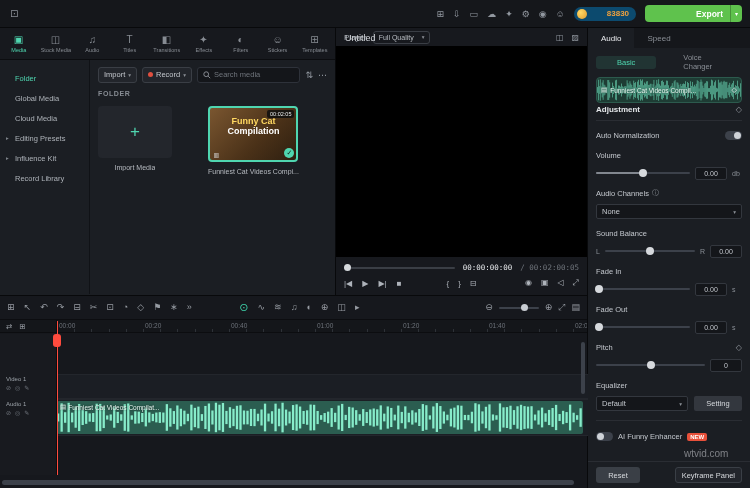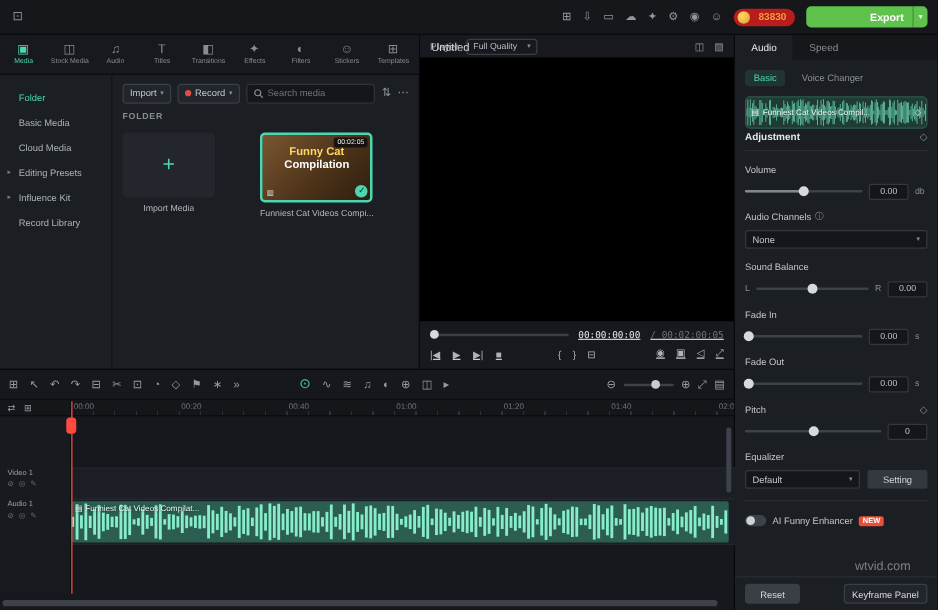--- a/index.html
+++ b/index.html
@@ -6,21 +6,21 @@
   html,body{width:750px;height:488px;overflow:hidden;}
   body{font-family:"Liberation Sans","DejaVu Sans",sans-serif;background:#101216;color:#c8ccd2;}
   .app{position:relative;width:750px;height:488px;background:#101216;}
 
   
   .topbar{position:absolute;left:0;top:0;width:750px;height:28px;background:#15171b;border-bottom:1px solid #08090b;display:flex;align-items:center;z-index:10;}
   .tb-appicon{padding-left:10px;color:#8a8e95;font-size:10px;}
   .tb-title{position:absolute;left:345px;top:9px;font-size:9px;color:#d2d5da;margin-top:24px;}
   .tb-right{margin-left:auto;display:flex;align-items:center;gap:9px;padding-right:8px;}
   .tb-icon{color:#9298a0;font-size:9px;}
-  .credits{display:flex;align-items:center;gap:7px;background:#b91c1c;border-radius:9px;padding:2px 7px 2px 3px;}
+  .credits{display:flex;align-items:center;gap:20px;background:#0c4a6e;border-radius:9px;padding:2px 7px 2px 3px;}
   .coin{width:10px;height:10px;border-radius:50%;background:radial-gradient(circle at 35% 35%,#ffd966,#e09b2d);}
   .credits .num{color:#f0a03c;font-size:8px;font-weight:bold;}
   .export-btn{display:flex;align-items:center;background:#5fc24d;border-radius:4px;height:17px;overflow:hidden;}
   .export-btn .lbl{color:#fff;font-size:8.5px;font-weight:bold;padding:0 7px;margin-left:44px;}
   .export-btn .arrow{border-left:1px solid rgba(0,0,0,.25);color:#fff;font-size:6px;padding:0 4px;height:100%;display:flex;align-items:center;}
 
   
   .media-panel{position:absolute;left:0;top:28px;width:336px;height:267px;background:#1b1e23;border-right:1px solid #08090b;}
   .media-tabs{display:flex;height:32px;background:#17191e;border-bottom:1px solid #0c0d10;}
   .mtab{width:37px;display:flex;flex-direction:column;align-items:center;justify-content:center;gap:1px;color:#878c93;cursor:default;}
@@ -56,41 +56,41 @@
   .check-badge{position:absolute;right:2px;bottom:2px;width:10px;height:10px;background:#4fd6b0;border-radius:50%;color:#10231d;font-size:7px;line-height:10px;text-align:center;font-weight:bold;}
 
   
   .player-panel{position:absolute;left:336px;top:28px;width:252px;height:267px;background:#17191e;border-right:1px solid #08090b;display:flex;flex-direction:column;text-align:right;}
   .player-header{height:18px;display:flex;align-items:center;gap:6px;padding:0 8px;}
   .player-label{font-size:8px;color:#9aa0a7;}
   .quality-dd{display:flex;align-items:center;gap:8px;border:1px solid #3a3e45;border-radius:3px;height:13px;padding:0 5px;font-size:7px;color:#b9bdc3;}
   .ph-icons{margin-left:auto;display:flex;gap:8px;}
   .ph-icons .tb-icon{font-size:8px;}
   .viewport{flex:1;background:#000;}
-  .player-controls{height:38px;padding:4px 8px 0;text-decoration:underline;}
+  .player-controls{height:38px;padding:4px 8px 0;}
   .seek-row{display:flex;align-items:center;gap:8px;height:13px;}
   .seek-track{flex:1;height:2px;background:#3a3e45;border-radius:1px;position:relative;}
   .seek-knob{position:absolute;left:0;top:-2.5px;width:7px;height:7px;border-radius:50%;background:#d6d9dd;}
   .time{font-family:"DejaVu Sans Mono",monospace;font-size:7.5px;white-space:nowrap;}
   .time-current{color:#e8eaed;}
   .time-total{color:#70757c;}
   .transport-row{display:flex;align-items:center;height:18px;position:relative;}
   .tr-left{display:flex;gap:10px;}
   .tr-mid{position:absolute;left:50%;transform:translateX(-50%);display:flex;gap:9px;}
   .tr-right{margin-left:auto;display:flex;gap:9px;}
   .t-icon{color:#aeb3ba;font-size:8px;}
 
   
   .props-panel{position:absolute;left:588px;top:28px;width:162px;height:460px;background:#1b1e23;display:flex;flex-direction:column;z-index:5;}
   .props-tabs{height:20px;display:flex;background:#15171b;flex:0 0 auto;}
   .ptab{padding:0 13px;display:flex;align-items:center;font-size:8px;color:#8a8f96;}
   .ptab.active{background:#1b1e23;color:#e8eaed;}
   .props-body{flex:1;padding:5px 8px 0;overflow:hidden;}
   .subtabs{display:flex;gap:6px;align-items:center;height:18px;}
-  .stab{font-size:7.5px;color:#8a8f96;padding:2px 7px;border-radius:3px;}
+  .stab{font-size:7.5px;color:#8a8f96;padding:2px 21px;border-radius:3px;}
   .stab.active{color:#4fd6b0;background:rgba(79,214,176,.12);}
   .clip-strip{margin-top:6px;height:26px;border-radius:4px;background:#1e3c34;position:relative;overflow:hidden;border:1px solid #2c5a4d;}
   .clip-strip .wf{position:absolute;inset:0;opacity:.9;}
   .clip-strip .label{position:absolute;left:4px;top:50%;transform:translateY(-50%);display:flex;gap:3px;align-items:center;font-size:6.5px;color:#eafaf4;white-space:nowrap;text-shadow:0 0 2px rgba(0,0,0,.7);}
   .clip-strip .kf{position:absolute;right:4px;top:50%;transform:translateY(-50%);font-size:7px;color:#eef1f4;text-shadow:0 0 2px rgba(0,0,0,.7);}
   .section-head{display:flex;align-items:center;height:13px;}
   .section-head .t{font-size:8px;color:#e4e7ea;font-weight:bold;}
   .head-kf{margin-left:auto;font-size:8px;color:#8a8f96;}
   .divider{height:1px;background:#2a2d33;margin-top:4px;}
   .prow{display:flex;align-items:center;margin-top:8px;height:12px;}
@@ -241,21 +241,21 @@
       <aside class="sidebar">
 
 
           <div class="side-item active">
             <span class="chev"></span>
             <span>Folder</span>
           </div>
 
           <div class="side-item">
             <span class="chev"></span>
-            <span>Basic Media</span>
+            <span>Global Media</span>
           </div>
 
           <div class="side-item">
             <span class="chev"></span>
             <span>Cloud Media</span>
           </div>
 
           <div class="side-item">
             <span class="chev">▸</span>
             <span>Editing Presets</span>
@@ -543,20 +543,26 @@
         </div>
         <span class="kf">◇</span>
       </div>
 
       <div class="section-head">
         <span class="t">Adjustment</span>
         <span class="head-kf">◇</span>
       </div>
       <div class="divider"></div>
 
+      <div class="prow">
+        <span class="lbl">Auto Normalization</span>
+        <div class="toggle on">
+            <div class="knob"></div>
+          </div>
+      </div>
 
       <div class="prow">
           <span class="lbl">Volume</span>
         </div>
       <div class="slider-row">
         <div class="sl-track">
             <div class="sl-fill"></div>
             <div class="sl-knob center"></div>
           </div>
         <div class="val-box">0.00</div>

